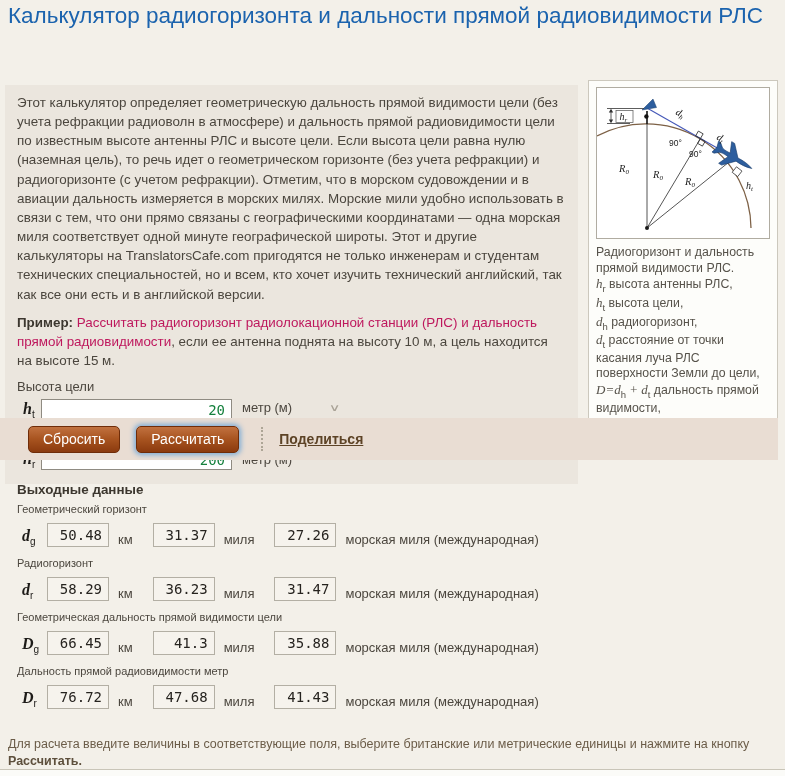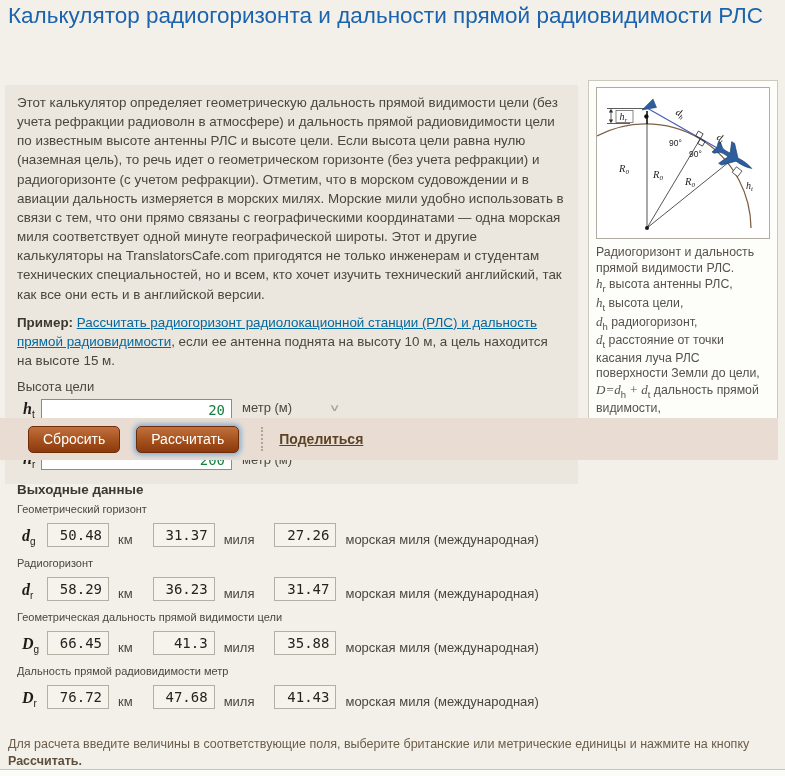--- a/index.html
+++ b/index.html
@@ -22,21 +22,21 @@
   
   .intro-block{
     position:absolute;left:5px;top:85px;width:573px;
     background:#ebe6de;
     box-sizing:border-box;
     padding:8px 12px 14px 12px;
   }
   .intro-text{font-size:13.4px;line-height:1.43;margin:0;color:#4b463e;}
   .example-par{font-size:13.4px;line-height:1.43;margin:9px 0 0 0;}
   .example-label{font-weight:bold;color:#3c372f;}
-  .example-link{color:#0369a1;text-decoration:underline;cursor:pointer;}
+  .example-link{color:#be185d;cursor:pointer;}
 
   .inputs-heading{font-size:13.4px;font-weight:bold;color:#3c372f;margin:15px 0 0 0;}
   .field-label{font-size:13px;margin:9px 0 0 0;}
   .input-row{display:flex;align-items:center;margin-top:5px;}
   .var{
     font-family:"Liberation Serif",serif;font-style:italic;font-weight:bold;
     font-size:16px;color:#1d1b18;
   }
   .var sub{
     font-family:"Liberation Sans",sans-serif;font-style:normal;font-weight:normal;

